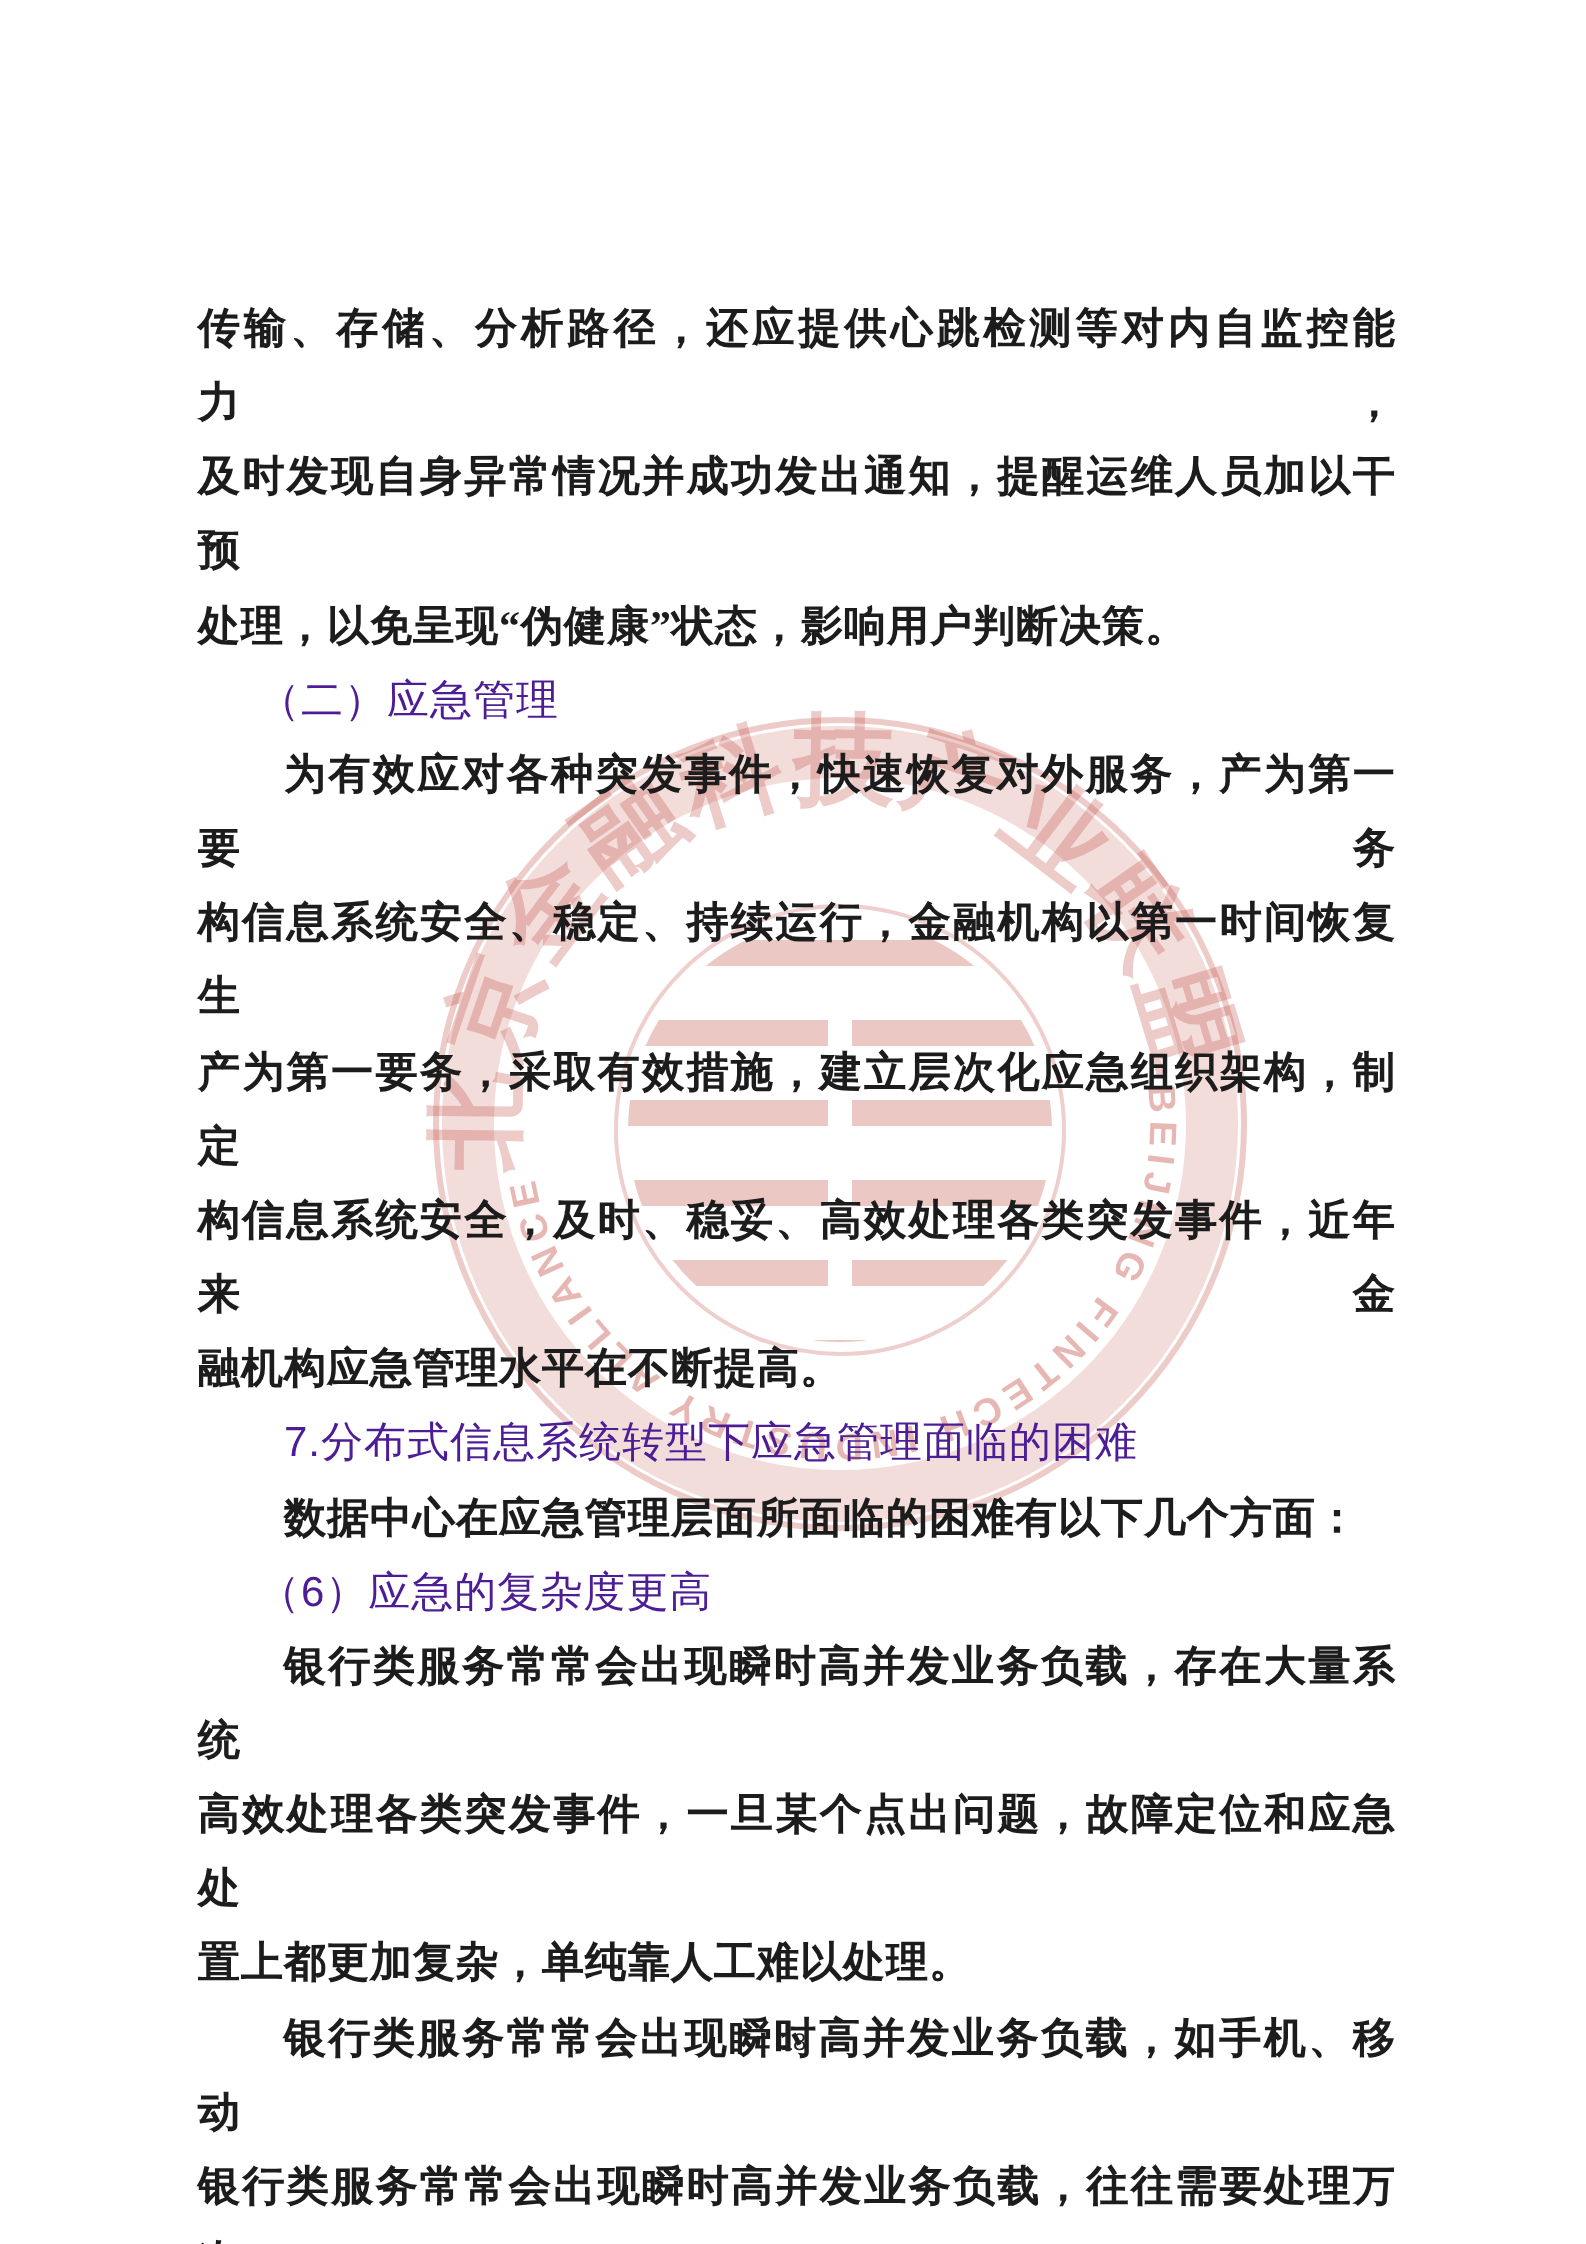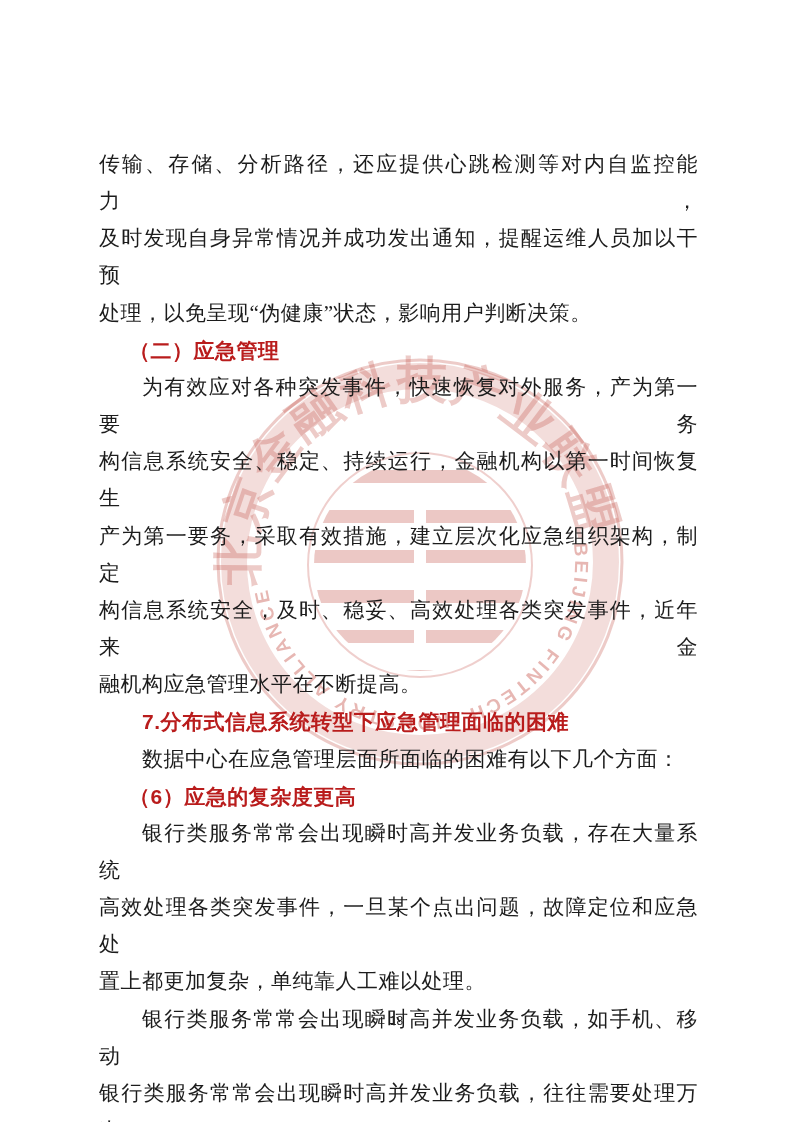--- a/index.html
+++ b/index.html
@@ -18,28 +18,29 @@
   .content{
     position:absolute;left:99px;top:146px;width:599px;
     color:#1c1c1c;
   }
   .line{
     font-size:21px;
     line-height:37.15px;
     min-height:37.15px;
     text-align:left;
     letter-spacing:0.5px;
+    font-weight:bold;
   }
   .j{ text-align:justify; text-align-last:justify; }
   .ind{ text-indent:43px; }
   .ind-p{ text-indent:30px; }
   .hd{
     font-family:"Liberation Sans","DejaVu Sans",sans-serif;
-    font-weight:700;
-    color:#b91c1c;
+    font-weight:400;
+    color:#4c1d95;
   }
   .footer{
     position:absolute;left:0;right:0;top:1014px;
     text-align:center;
     font-family:"Liberation Sans","DejaVu Sans",sans-serif;
     font-size:12px;color:#222;
   }
   .arc-cn{
     font-family:"Liberation Sans","DejaVu Sans",sans-serif;
     font-size:50px;font-weight:700;letter-spacing:2px;

